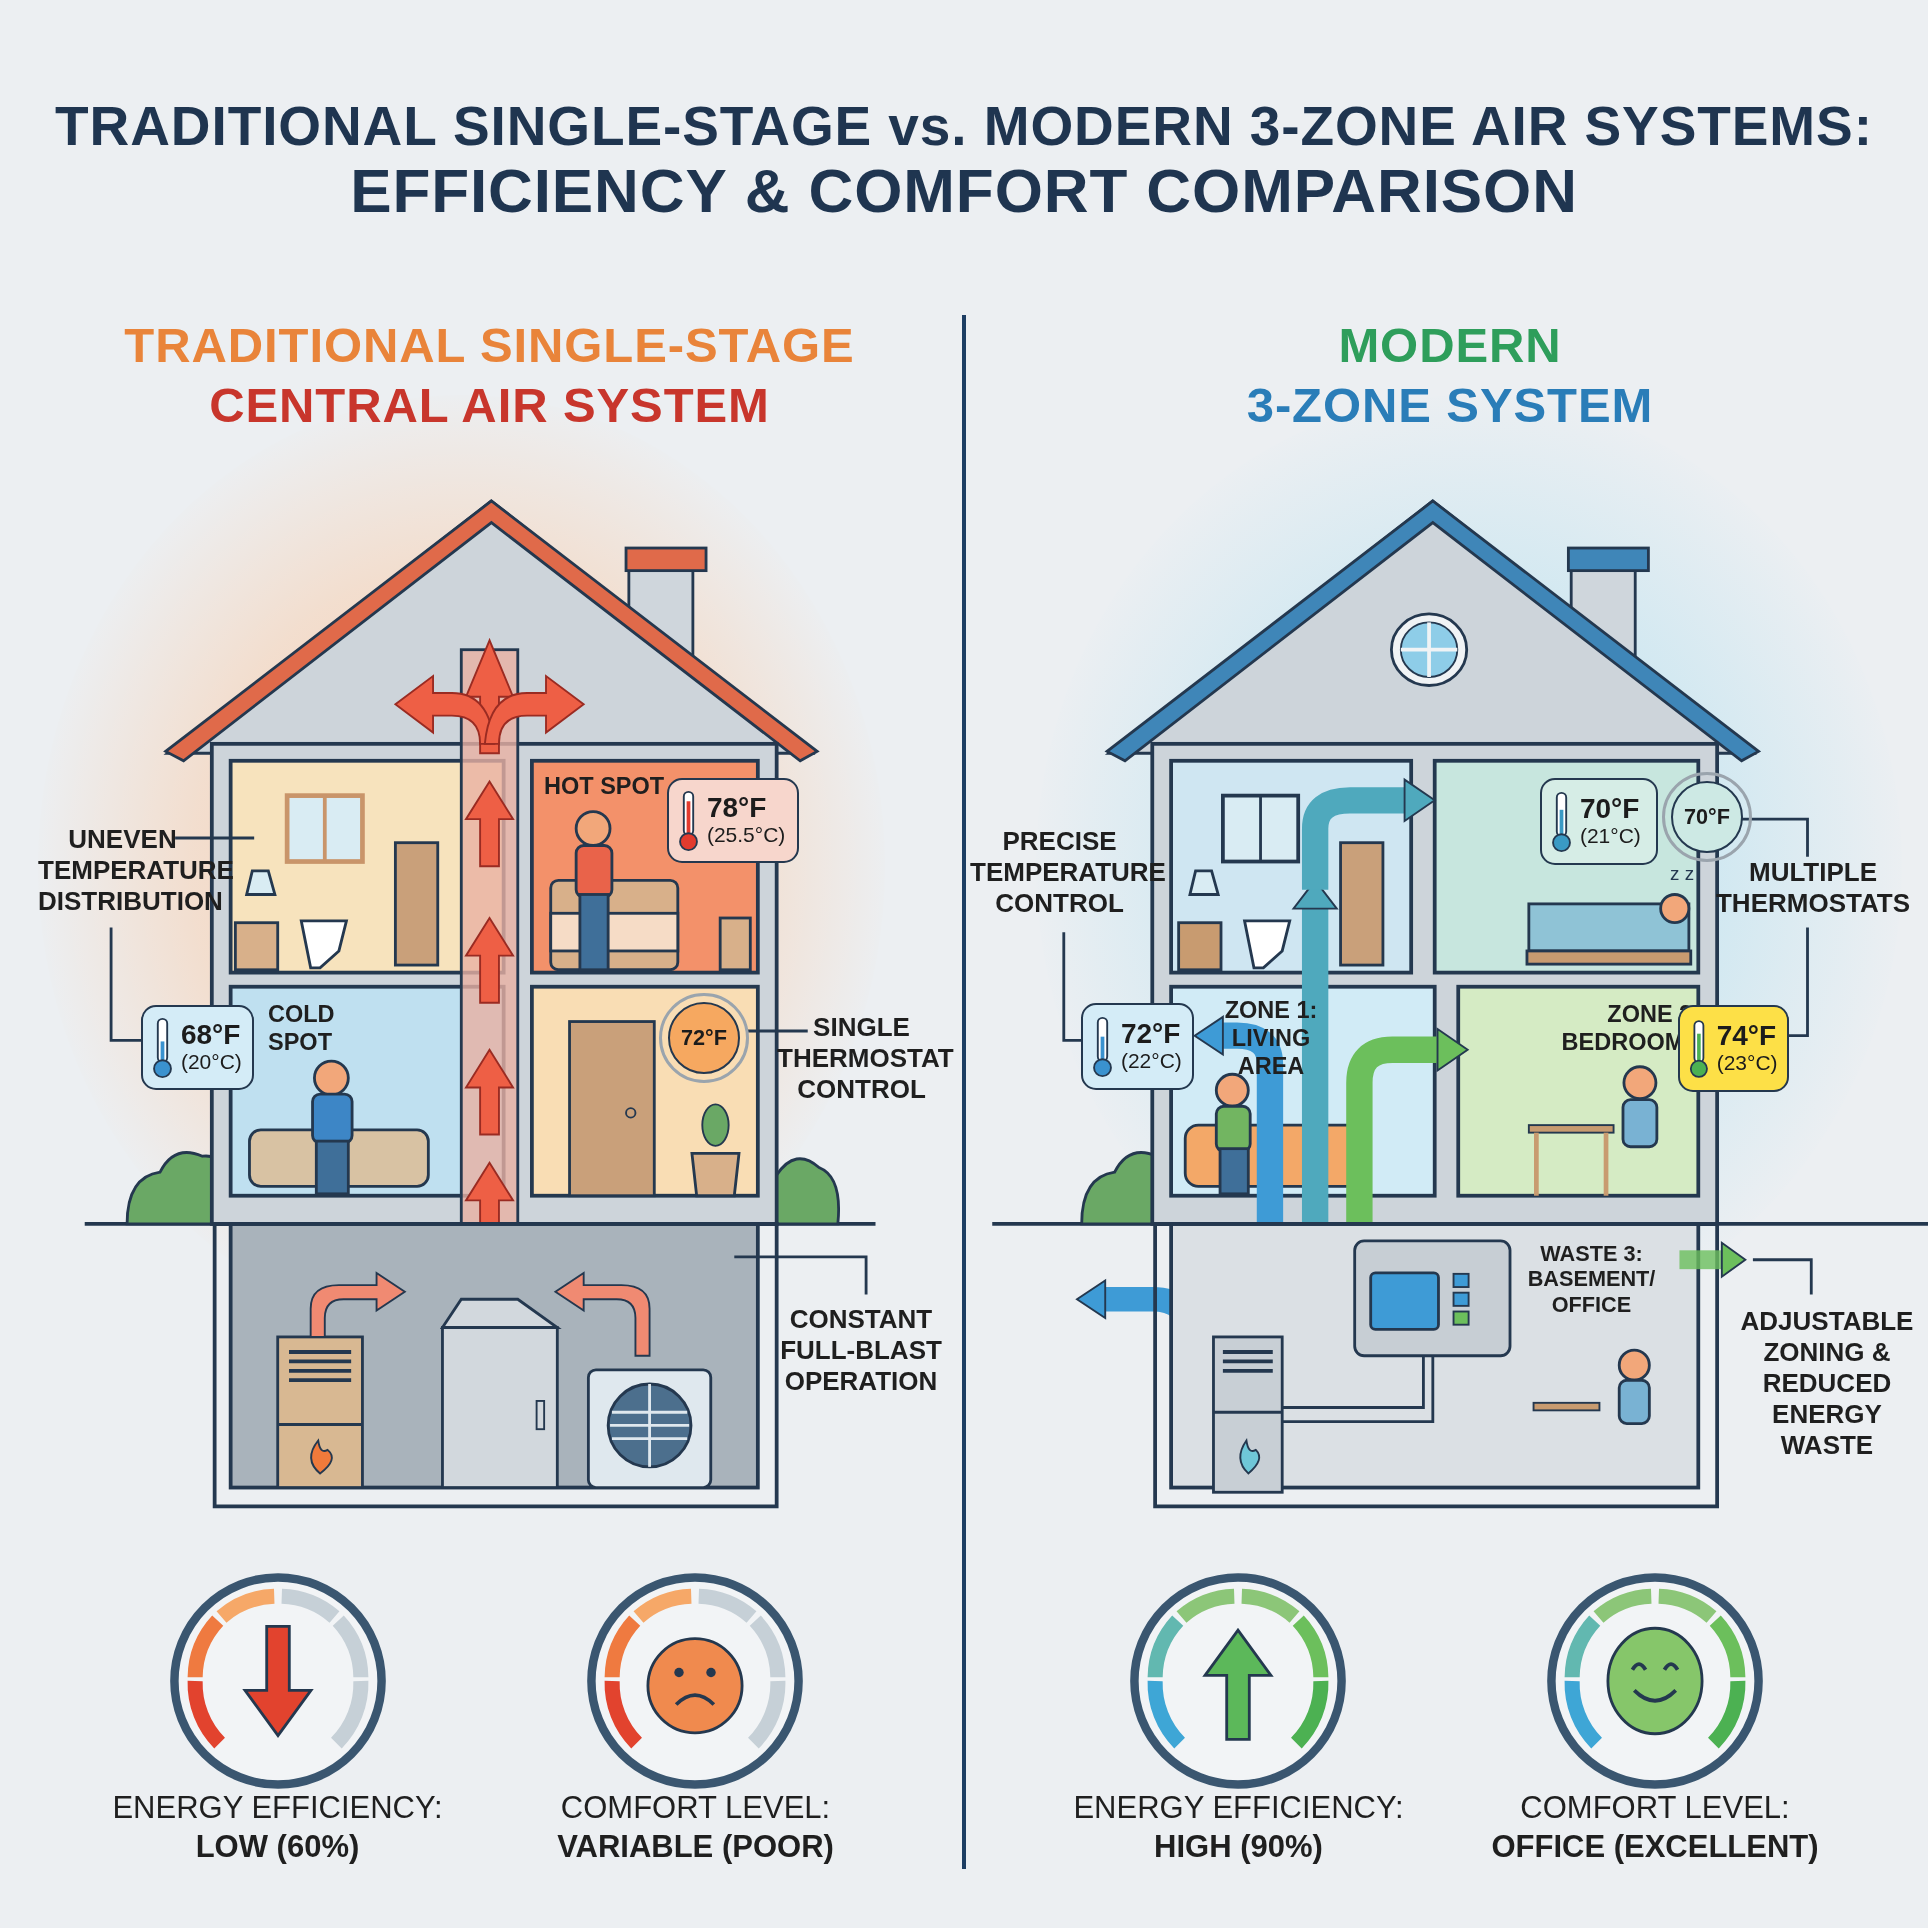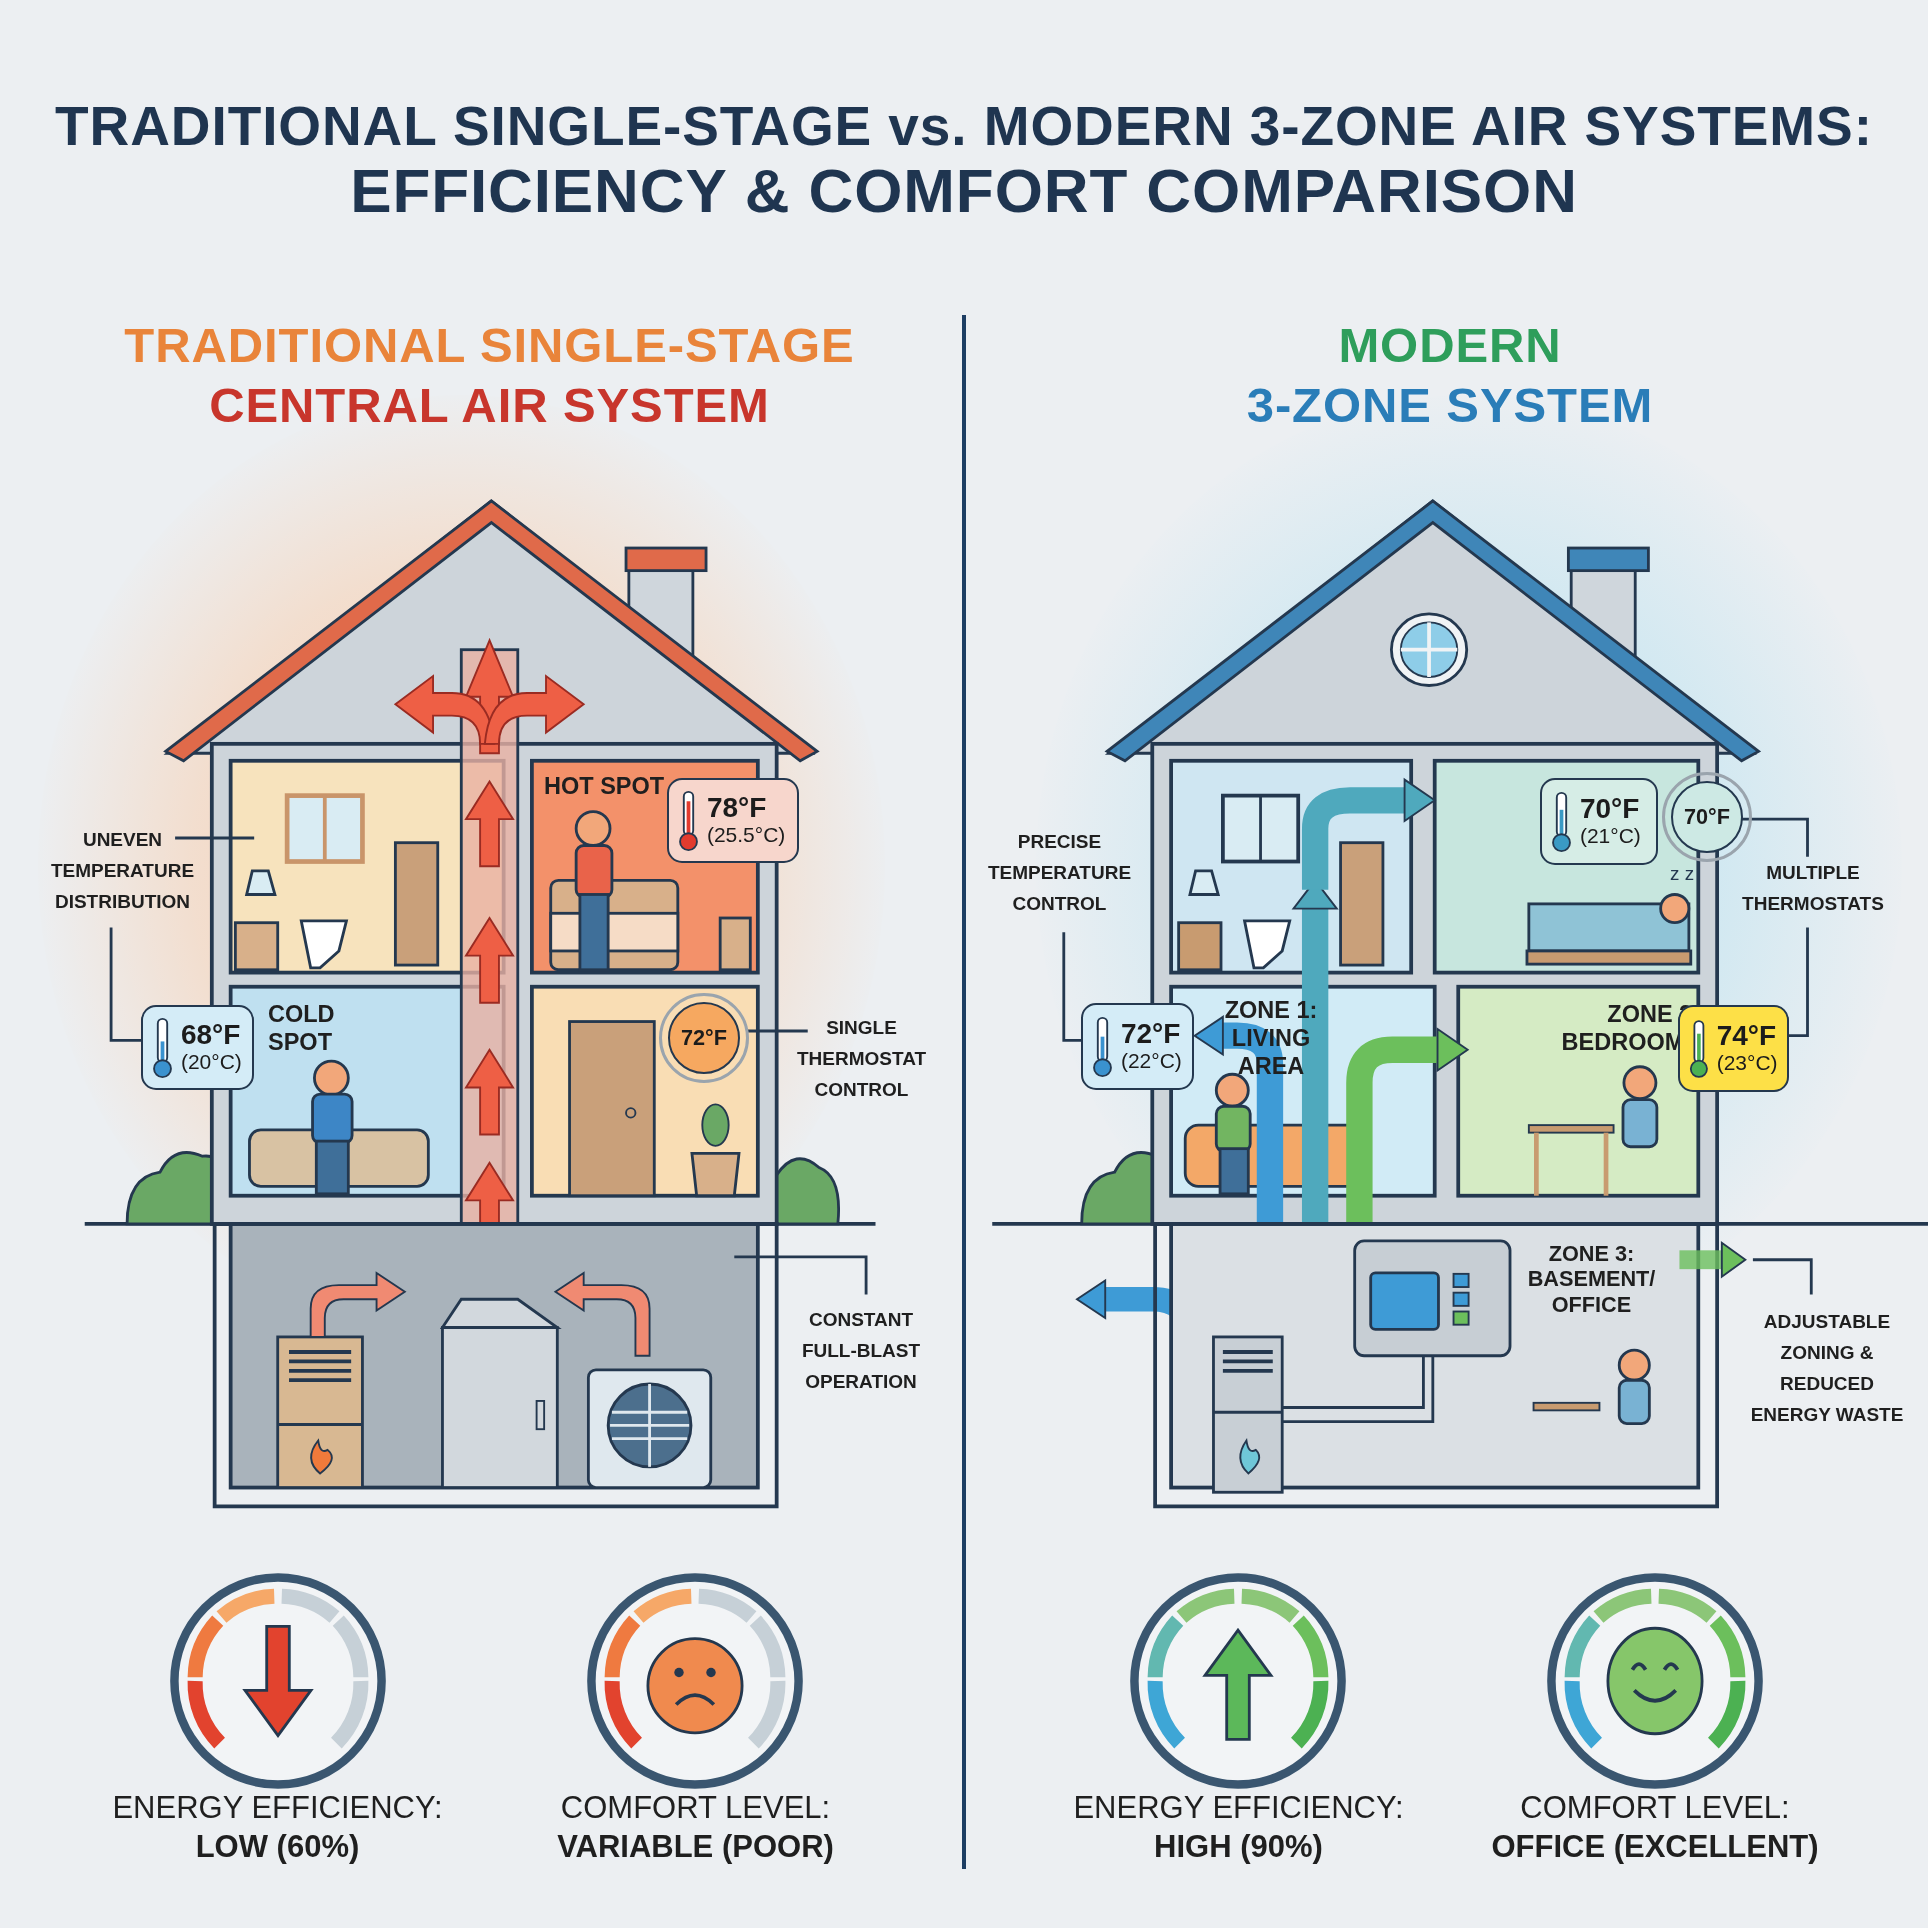--- a/index.html
+++ b/index.html
@@ -11,21 +11,21 @@
   .glow-left{left:38px;top:395px;width:847px;height:942px;border-radius:50%;background:radial-gradient(ellipse at center,rgba(255,170,110,0.55) 0%,rgba(255,190,140,0.35) 45%,rgba(236,239,242,0) 72%);}
   .glow-right{left:1036px;top:395px;width:866px;height:942px;border-radius:50%;background:radial-gradient(ellipse at center,rgba(120,210,240,0.5) 0%,rgba(160,220,240,0.3) 45%,rgba(236,239,242,0) 72%);}
   .divider{left:962px;top:315px;width:3.8px;height:1554px;background:#1d3e63;}
   .sec-title{text-align:center;font-weight:700;font-size:49px;line-height:60px;letter-spacing:0.9px;}
   .st-left{left:75px;top:315px;width:829px;}
   .st-right{left:1017px;top:315px;width:866px;}
   .orange{color:#e9843a;}
   .red{color:#c8362c;}
   .green{color:#2e9e5b;}
   .blue{color:#2a7db8;}
-  .callout{font-weight:700;font-size:19px;line-height:31px;text-align:center;color:#1f1f1f;font-family:"Liberation Sans",sans-serif;}
+  .callout{font-weight:700;font-size:26px;line-height:31px;text-align:center;color:#1f1f1f;font-family:"Liberation Sans",sans-serif;}
   .room-label{font-weight:700;font-size:23.5px;line-height:28px;color:#1f1f1f;}
   .tempbox{border:2.8px solid #24384f;border-radius:15px;display:flex;align-items:center;padding:5.6px 9.4px;box-sizing:border-box;}
   .tempbox .deg{font-weight:700;font-size:28px;line-height:30px;}
   .tempbox .cel{font-size:21px;line-height:24.5px;}
   .thermo{width:21px;height:62px;margin-right:7.5px;}
   .dial{width:90px;height:90px;border-radius:50%;border:3.8px solid #9aa4ad;display:flex;align-items:center;justify-content:center;box-sizing:border-box;}
   .dial-inner{width:72px;height:72px;border-radius:50%;border:2.8px solid #24384f;display:flex;align-items:center;justify-content:center;font-weight:700;font-size:21.7px;box-sizing:border-box;}
   .metric-label{text-align:center;font-size:31px;line-height:38px;color:#1f1f1f;}
   .metric-value{text-align:center;font-size:31px;font-weight:700;line-height:40px;color:#1f1f1f;}
 </style>
@@ -346,21 +346,21 @@
       <rect x="9" y="16" width="4" height="36" fill="#4cb152"></rect>
       <circle cx="11" cy="55" r="9" fill="#4cb152" stroke="#24384f" stroke-width="2"></circle>
     </svg>
   <div>
       <div class="deg">74°F</div>
       <div class="cel">(23°C)</div>
     </div>
 </div>
 
 <div class="abs room-label" style="left:1521px;top:1241px;text-align:center;width:141px;font-size:21.7px;line-height:25.4px;">
-  <div>ZONE 3:</div>
+  <div>WASTE 3:</div>
   <div>BASEMENT/</div>
   <div>OFFICE</div>
 </div>
 
 <svg class="abs" style="left:165px;top:1568px" width="226" height="226" viewBox="0 0 240 240">
   <circle cx="120" cy="120" r="110" fill="#f2f4f6" stroke="#3a5670" stroke-width="9"></circle>
   <path d="M58,186 A90,90 0 0 1 32,120" fill="none" stroke="#e2432e" stroke-width="16"></path>
   <path d="M32,116 A90,90 0 0 1 56,56" fill="none" stroke="#ef7a40" stroke-width="16"></path>
   <path d="M60,52 A90,90 0 0 1 116,30" fill="none" stroke="#f6a868" stroke-width="16"></path>
   <path d="M124,30 A90,90 0 0 1 180,52" fill="none" stroke="#c6d0d7" stroke-width="16"></path>

